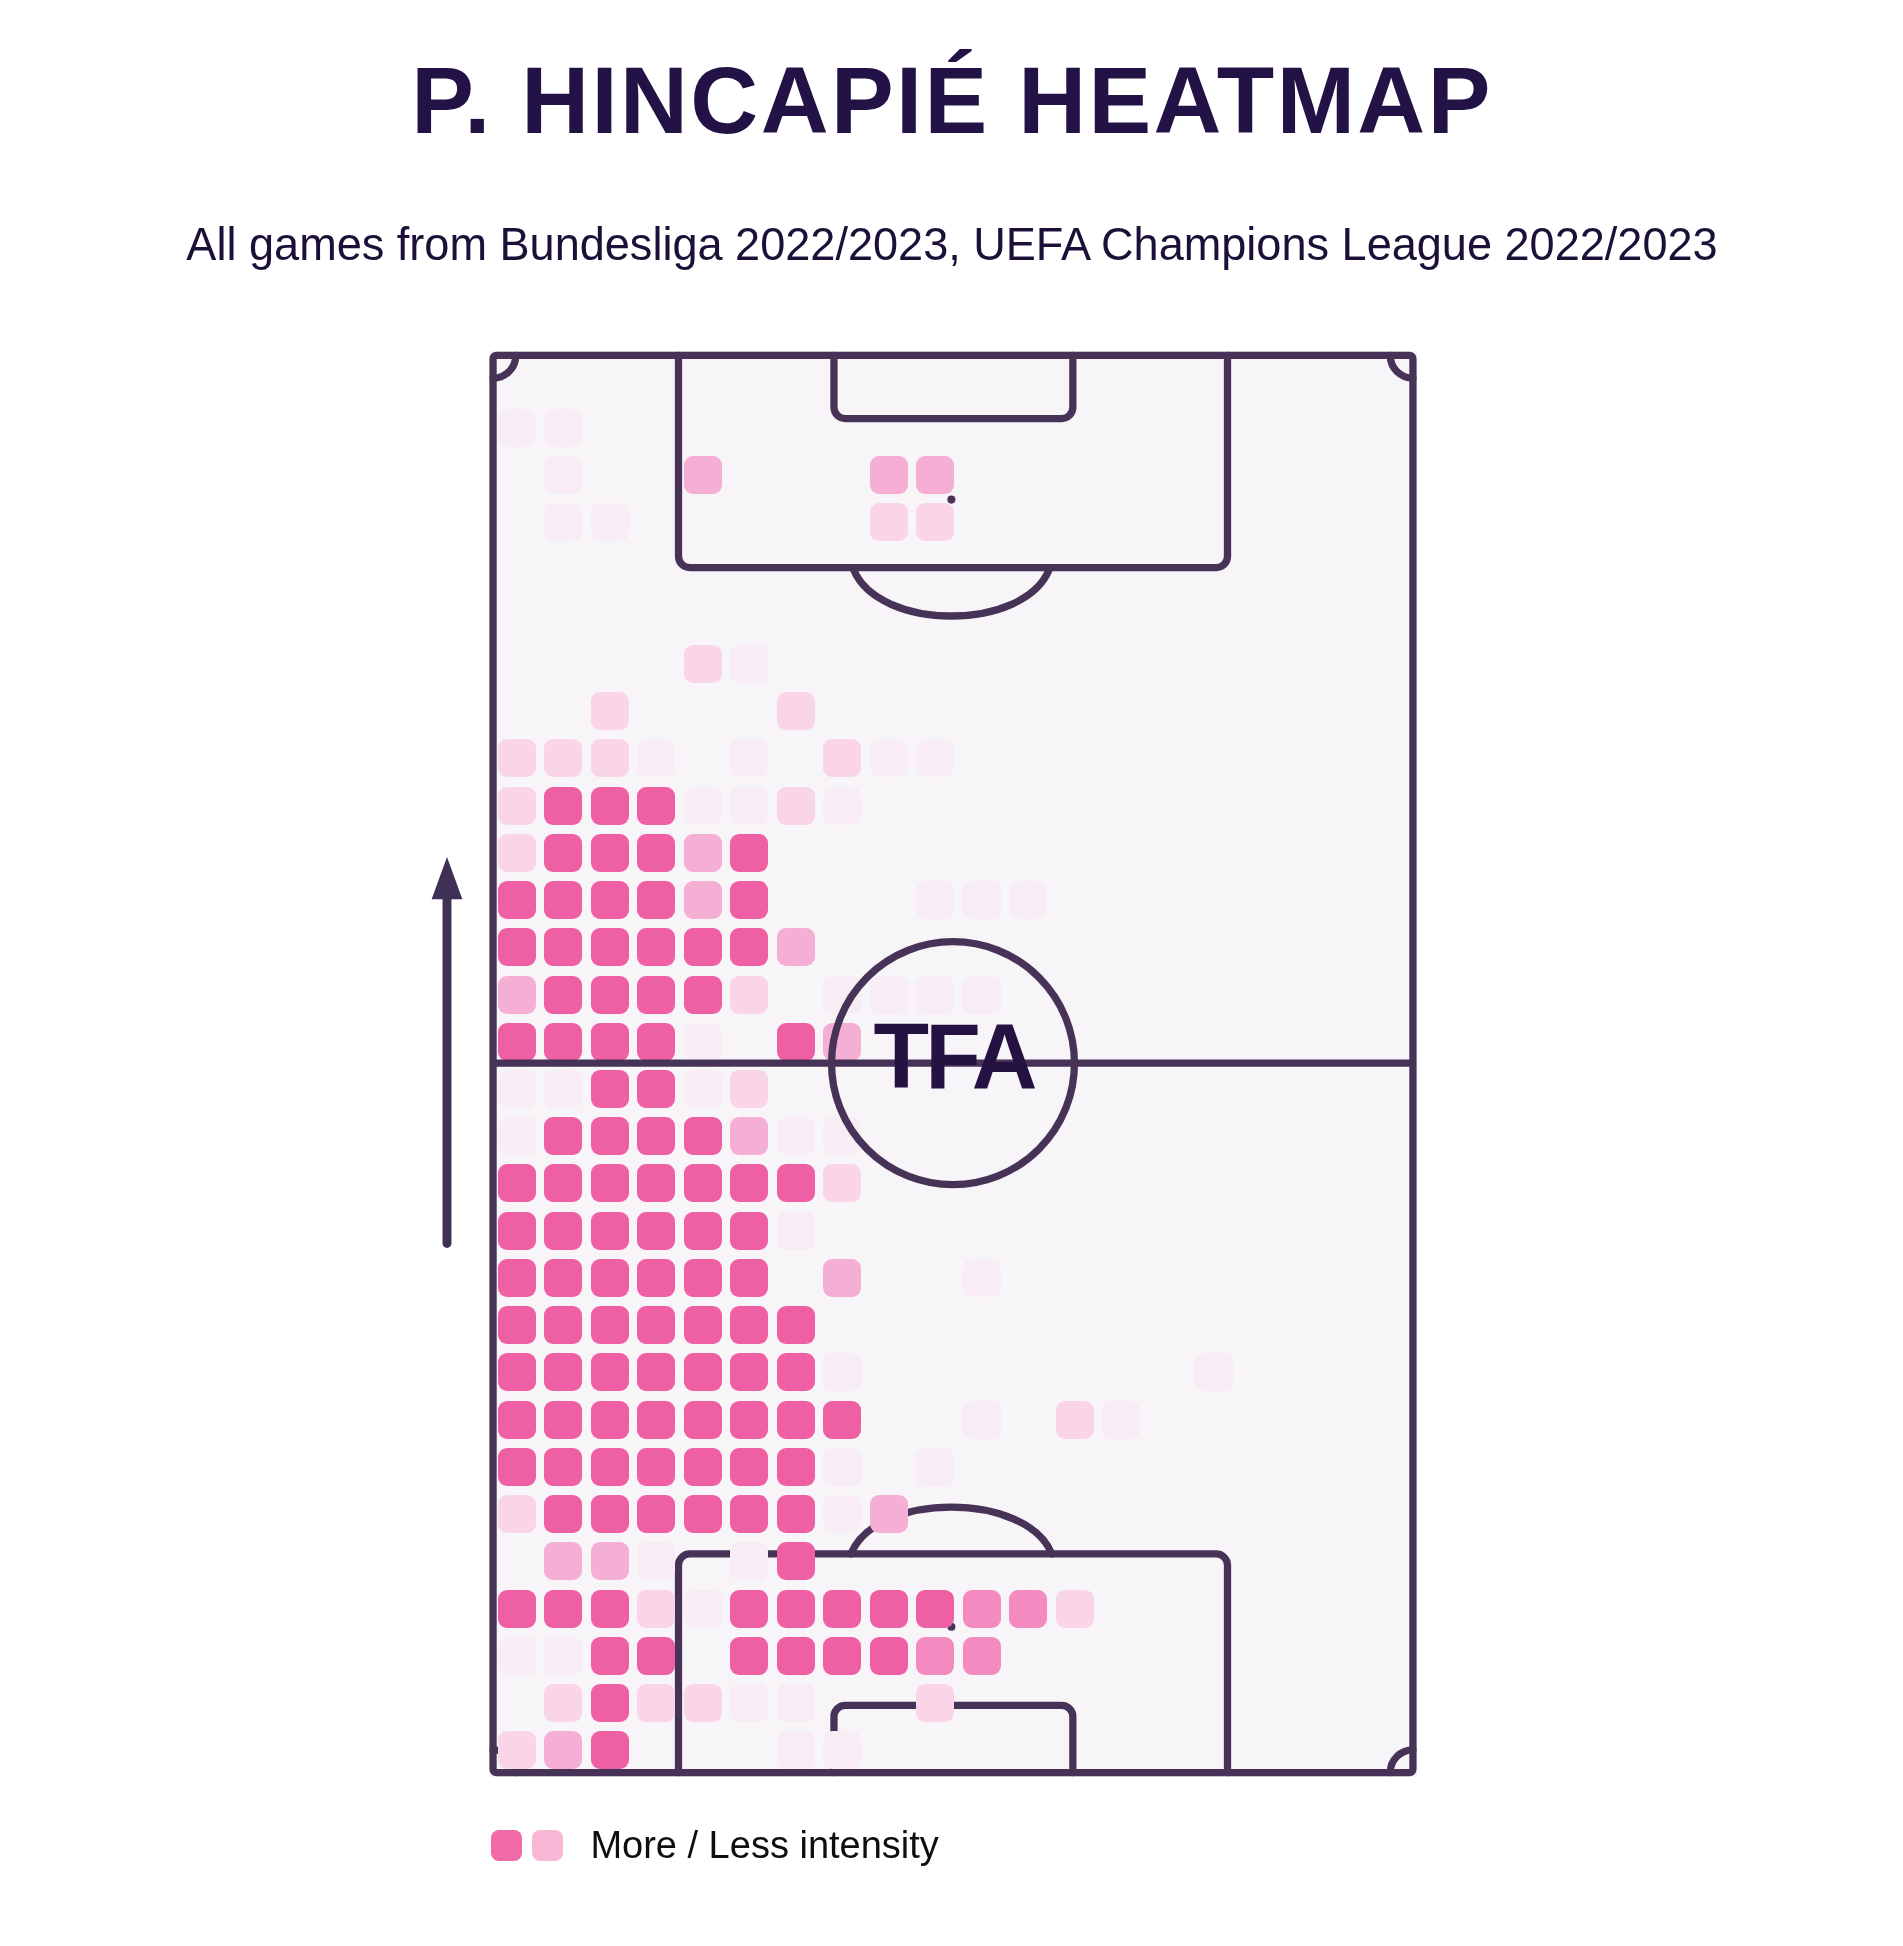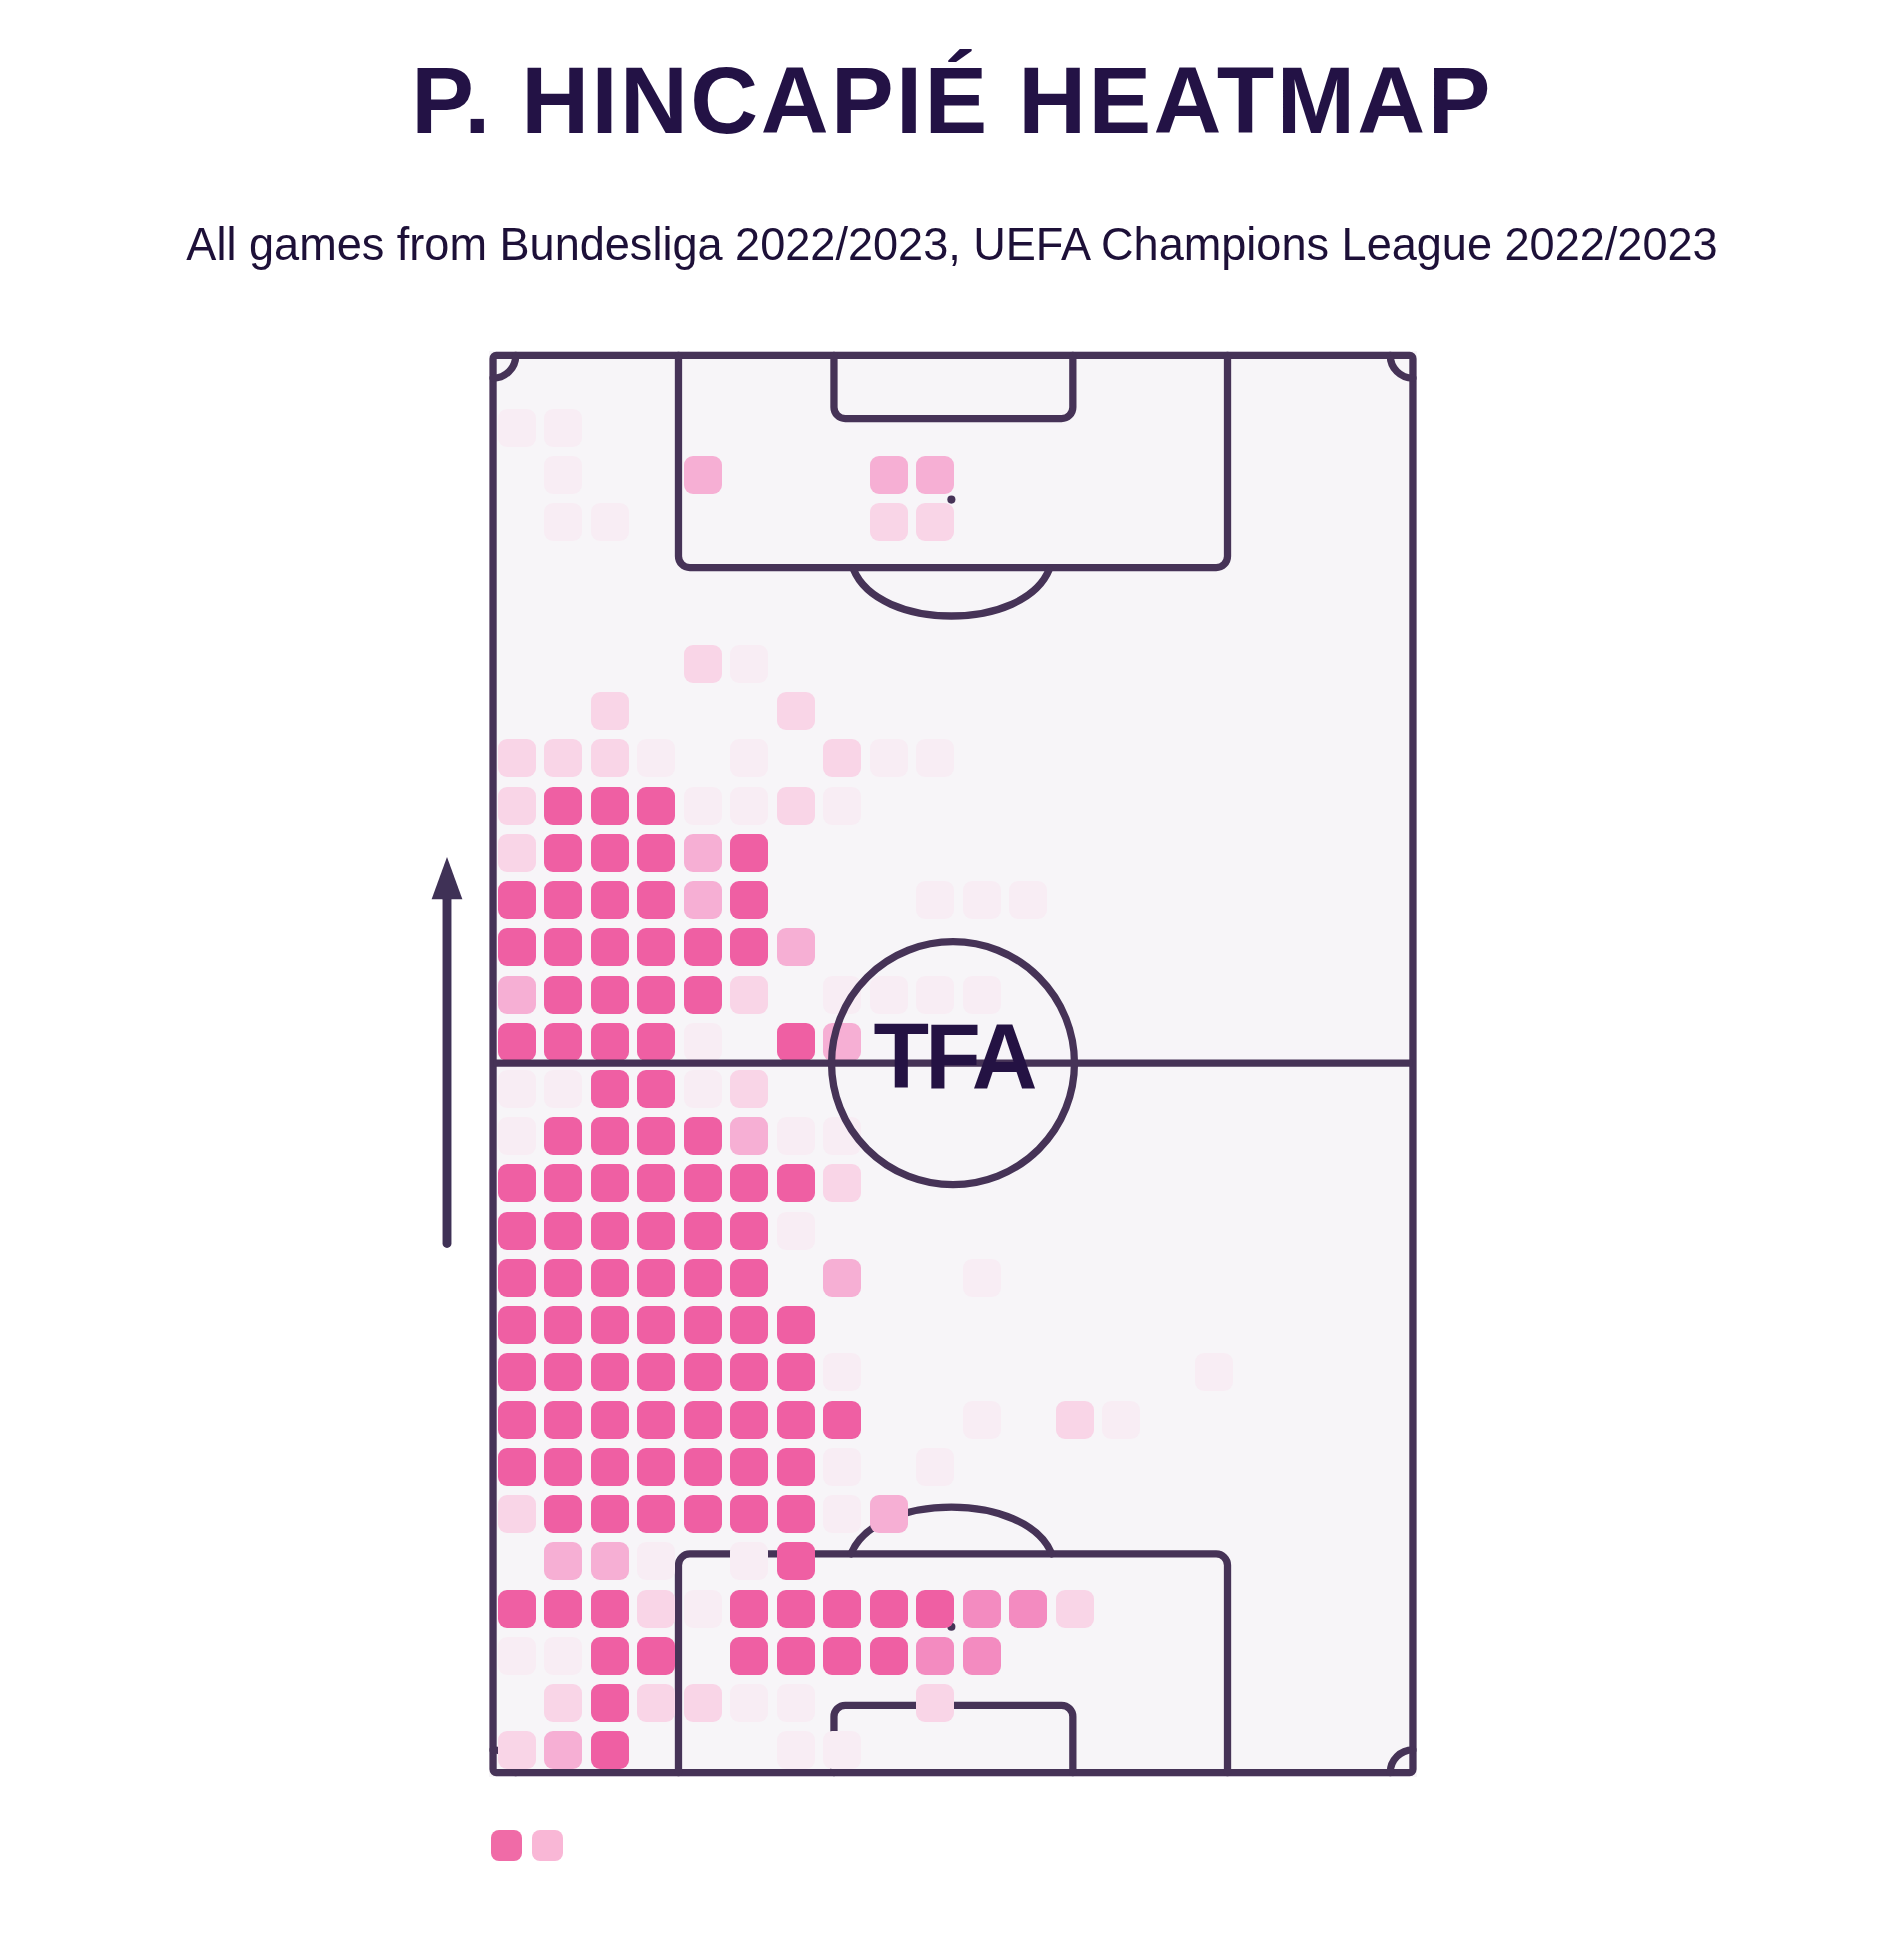--- a/index.html
+++ b/index.html
@@ -286,14 +286,15 @@
 </div>
 
 <svg class="direction-arrow" width="36" height="405" viewBox="0 0 44 500">
   <line x1="22" y1="487" x2="22" y2="62" stroke="#3F3156" stroke-width="11" stroke-linecap="round"></line>
   <path d="M22,10 L3,62 L41,62 Z" fill="#3F3156"></path>
 </svg>
 
 <div class="legend">
   <div class="legend-swatch" id="swatch-more" style="background: rgb(240, 107, 167);"></div>
   <div class="legend-swatch" id="swatch-less" style="background: rgb(249, 183, 214);"></div>
+  <div class="legend-label">More / Less intensity</div>
 </div>
 
 
 </body></html>

